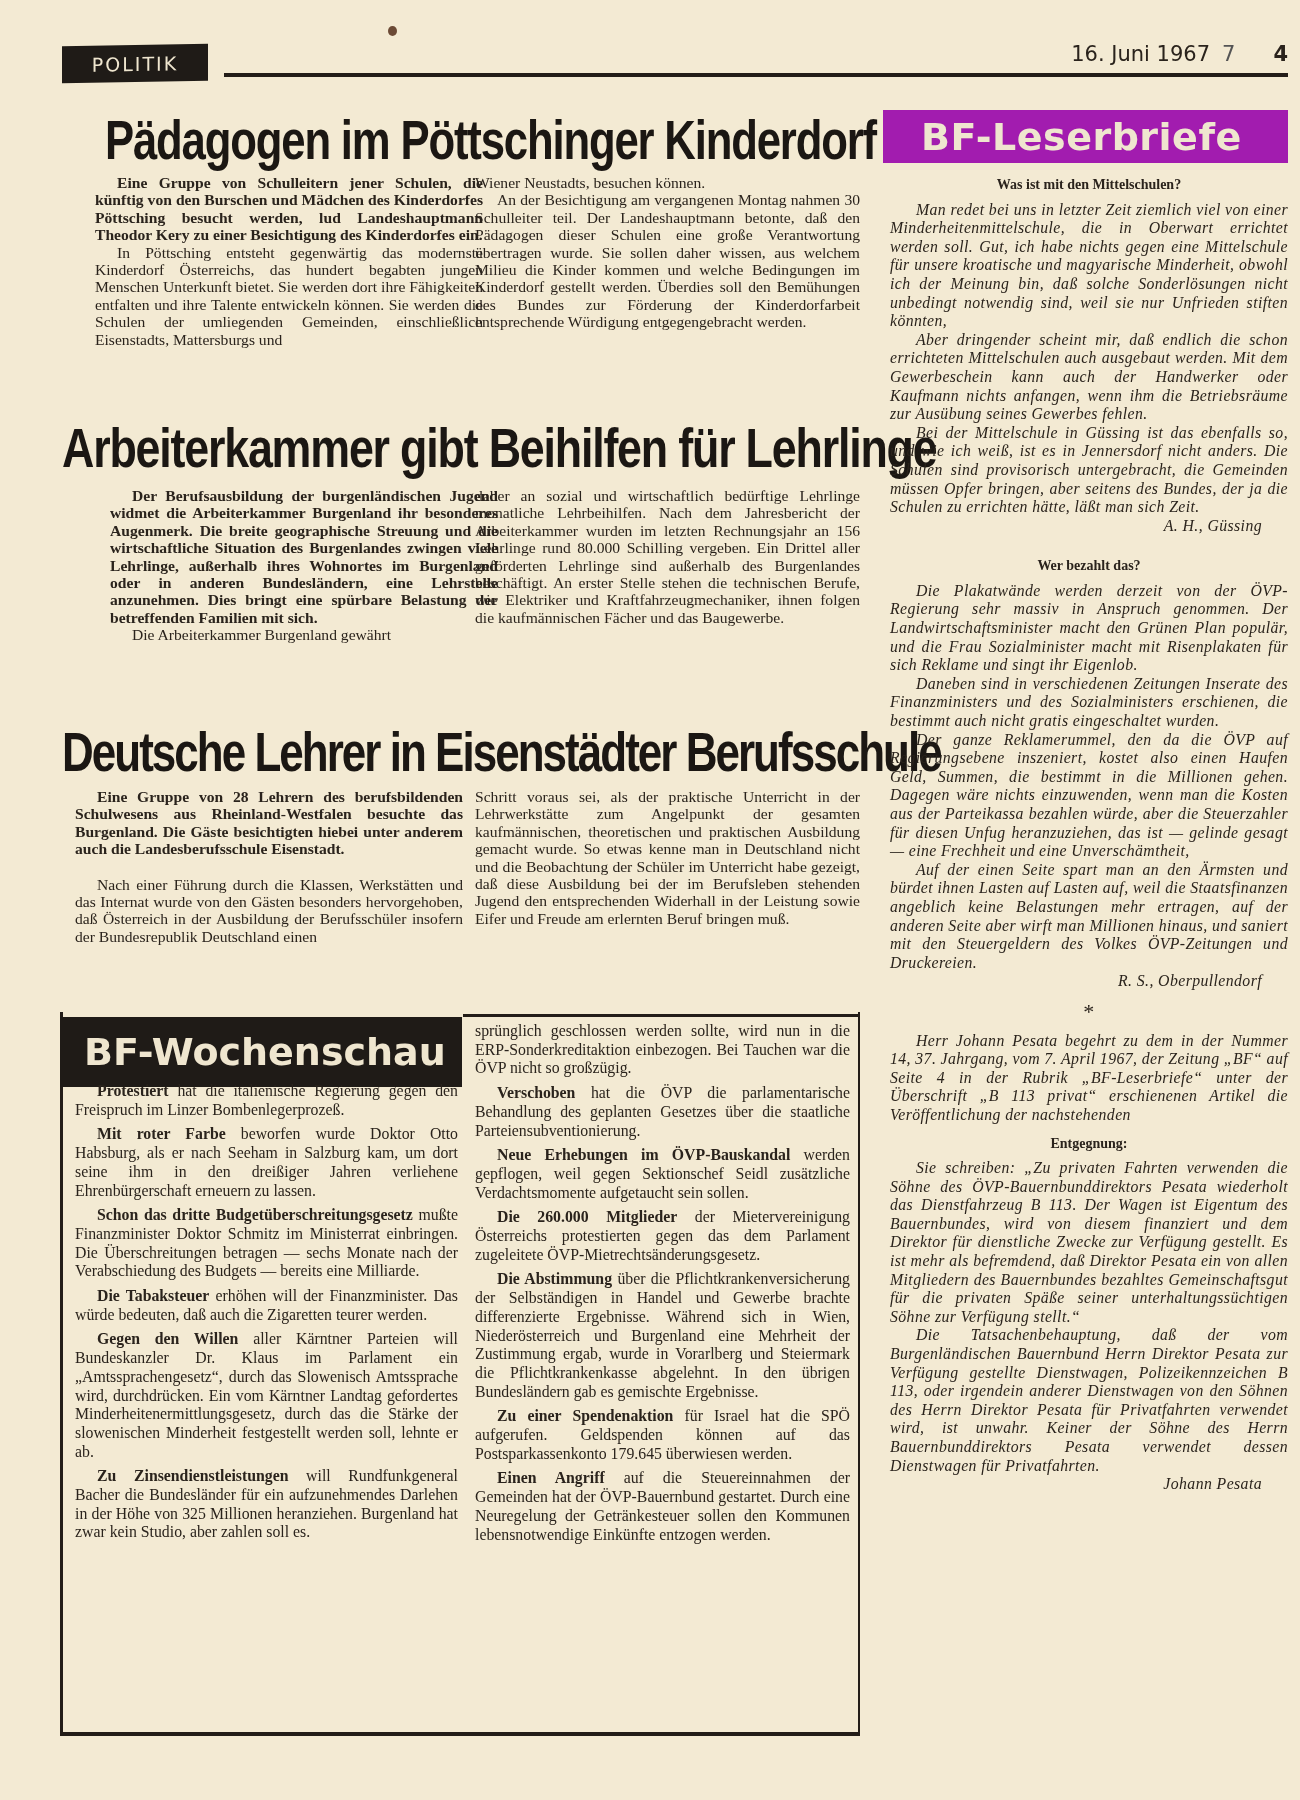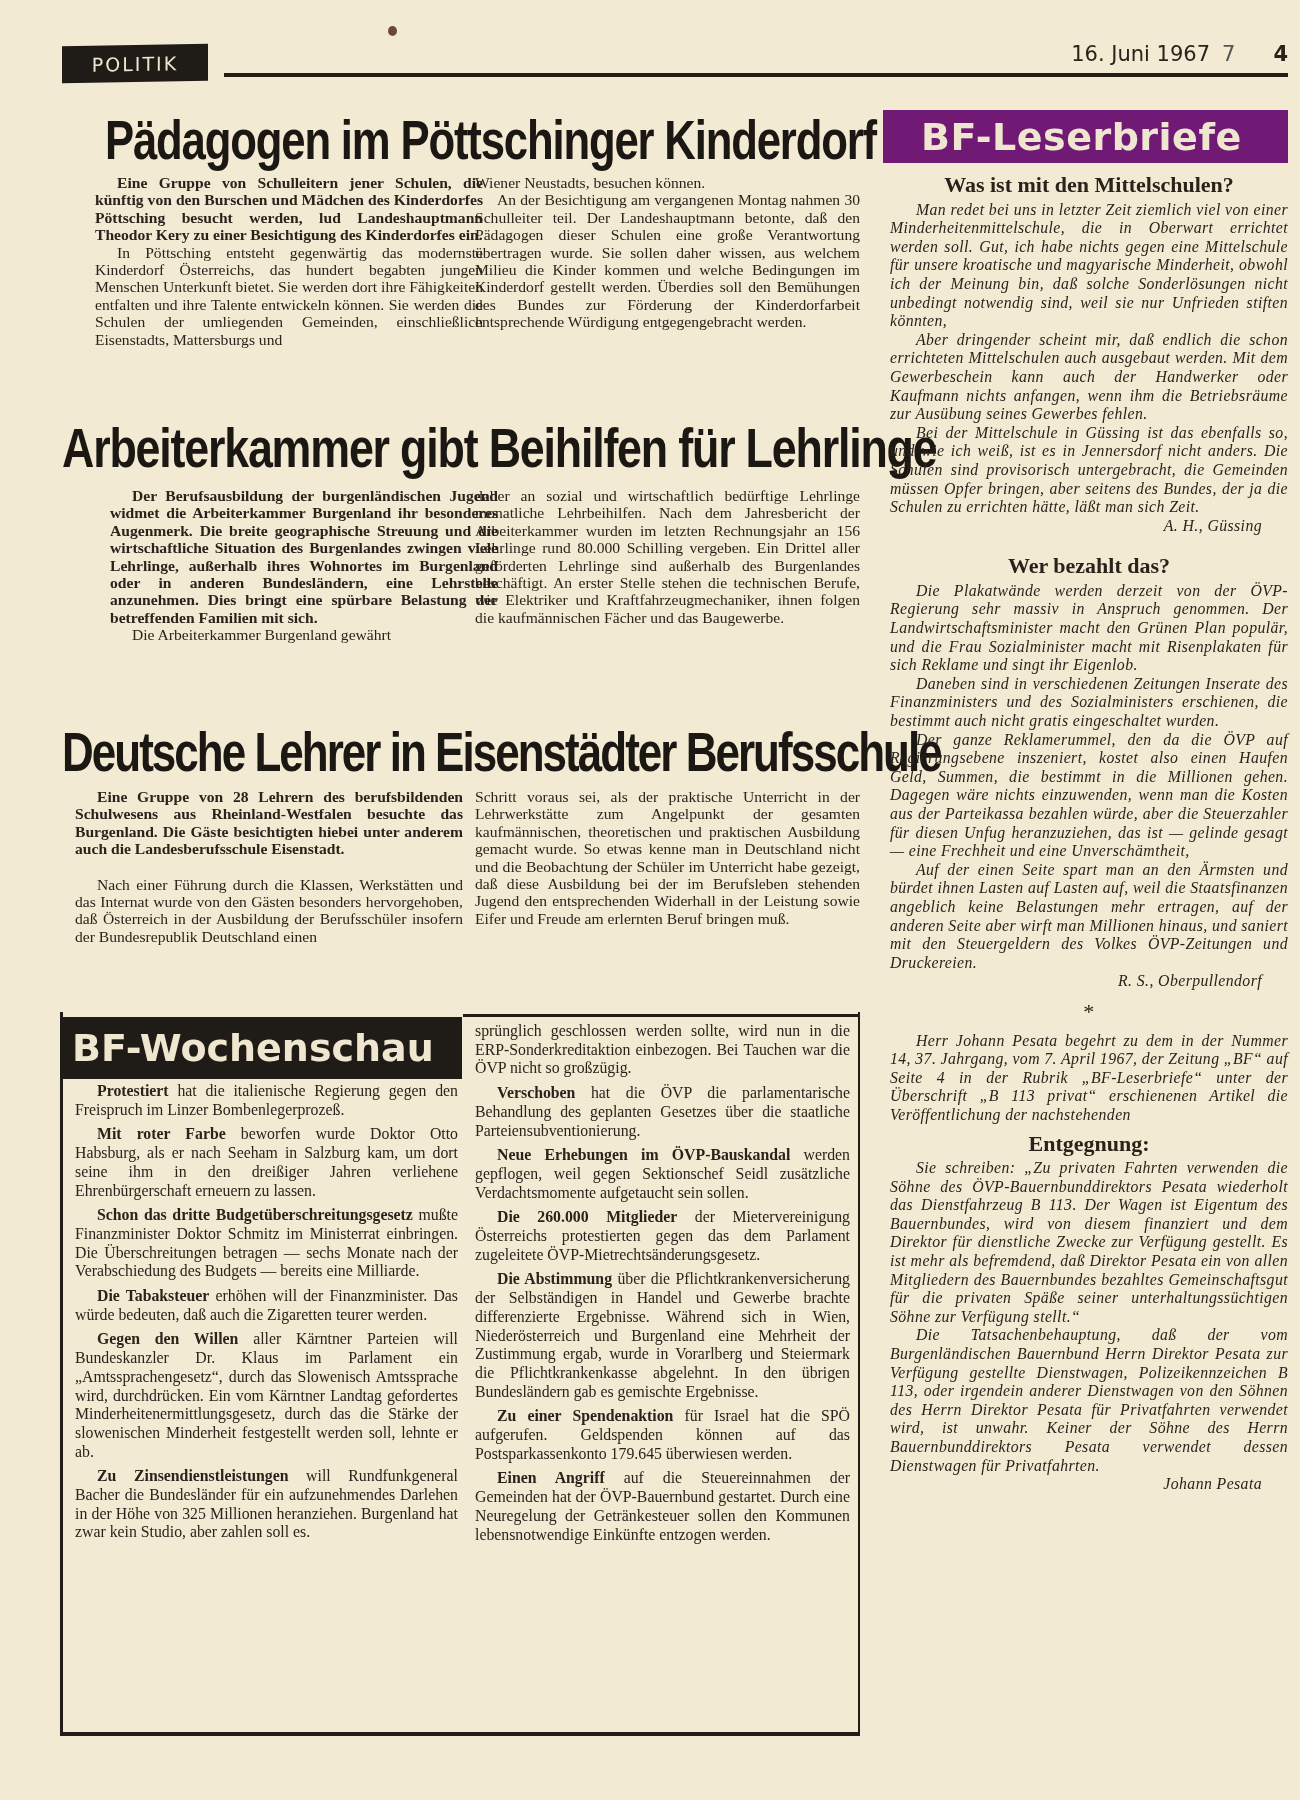--- a/index.html
+++ b/index.html
@@ -32,40 +32,40 @@
 
   .col {
     font-size:15.6px; line-height:17.4px; text-align:justify; color:#2a231c;
   }
   .col p { margin:0; text-indent:22px; }
   .col p.noindent { text-indent:0; }
   .col .lead { font-weight:bold; }
   .gap { height:18px; }
 
   .leser-box {
-    left:883px; top:110px; width:405px; height:53px; background:#701a75; color:#efe6cf;
+    left:883px; top:110px; width:405px; height:53px; background:#a21caf; color:#efe6cf;
     font-family:"DejaVu Sans", sans-serif; font-weight:bold; font-size:38px; letter-spacing:0.5px;
     display:flex; align-items:center; padding-left:38px; box-sizing:border-box;
   }
   .rcol { left:890px; width:398px; font-style:italic; font-size:15.8px; line-height:18.6px; text-align:justify; letter-spacing:0.4px; }
   .rcol p { margin:0; text-indent:26px; }
   .rcol p.noindent { text-indent:0; }
-  .rtitle { font-style:normal; font-weight:bold; font-size:22px; text-align:center; margin:0 0 6px 0; letter-spacing:0; }
+  .rtitle { font-style:normal; font-weight:bold; font-size:14px; text-align:center; margin:0 0 6px 0; letter-spacing:0; }
   .sig { text-align:right; padding-right:26px; }
   .star { text-align:center; font-style:normal; font-size:22px; margin:12px 0 10px; }
 
   .woch-frame {
     left:60px; top:1012px; width:800px; height:724px; box-sizing:border-box;
     border-left:3px solid #231d18; border-right:2px solid #231d18; border-bottom:4px solid #231d18;
   }
   .woch-topline { left:463px; top:1014px; width:397px; height:3px; background:#231d18; }
   .woch-box {
-    left:60px; top:1017px; width:402px; height:62px; background:#1f1b17; color:#efe6cf;
+    left:60px; top:1017px; width:402px; height:70px; background:#1f1b17; color:#efe6cf;
     font-family:"DejaVu Sans", sans-serif; font-weight:bold; font-size:38px;
-    display:flex; align-items:center; padding-left:12px; box-sizing:border-box;
+    display:flex; align-items:center; padding-left:24px; box-sizing:border-box;
   }
   .wcol { font-size:15.8px; line-height:18.7px; text-align:justify; }
   .wcol p { margin:0 0 6px 0; text-indent:22px; }
   .wcol p.noindent { text-indent:0; }
   .wcol b { font-weight:bold; }
 </style>
 </head>
 <body>
 
 <div class="abs dot"></div>

